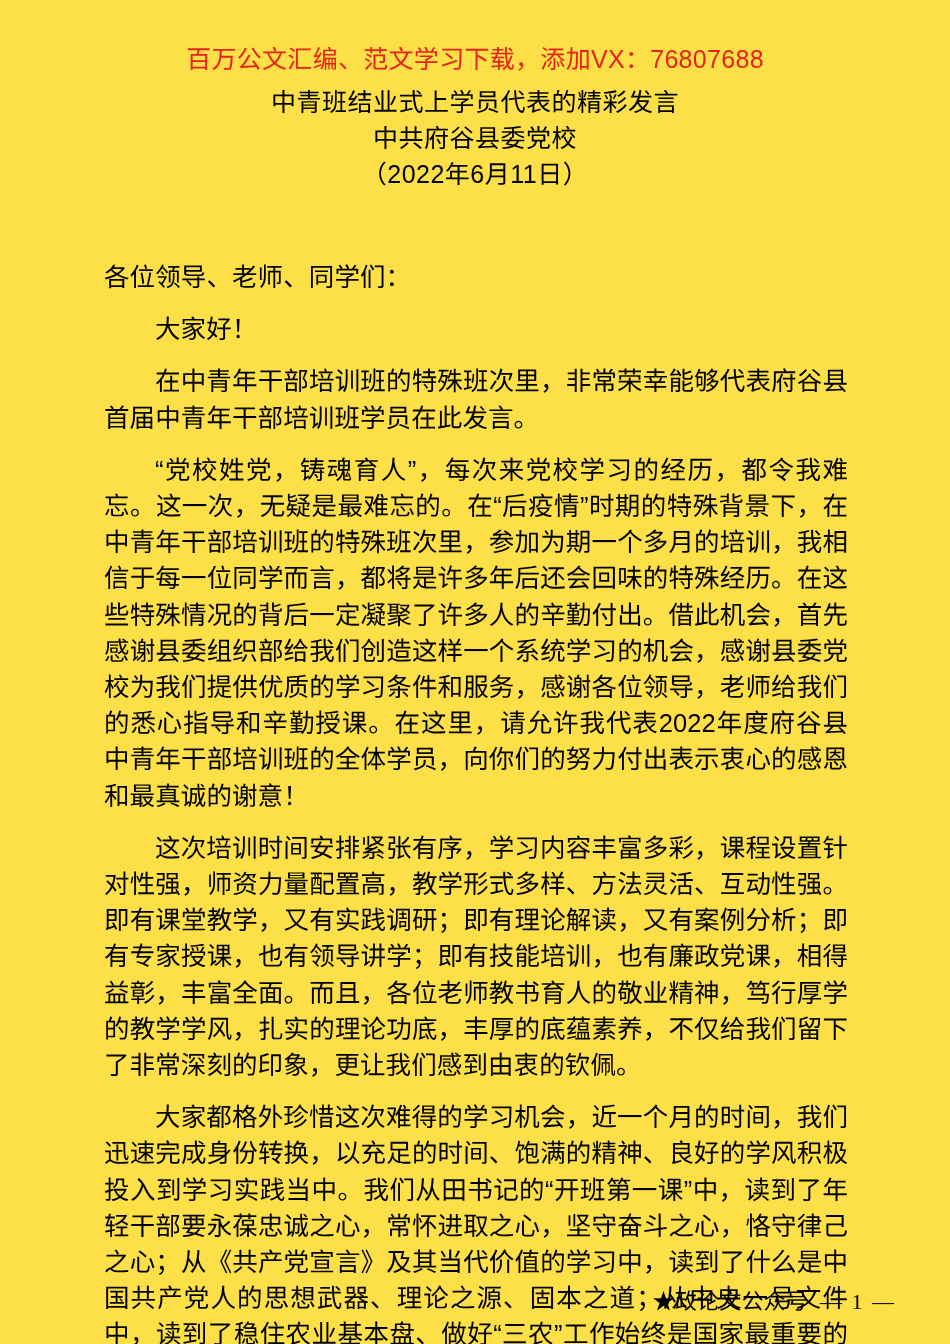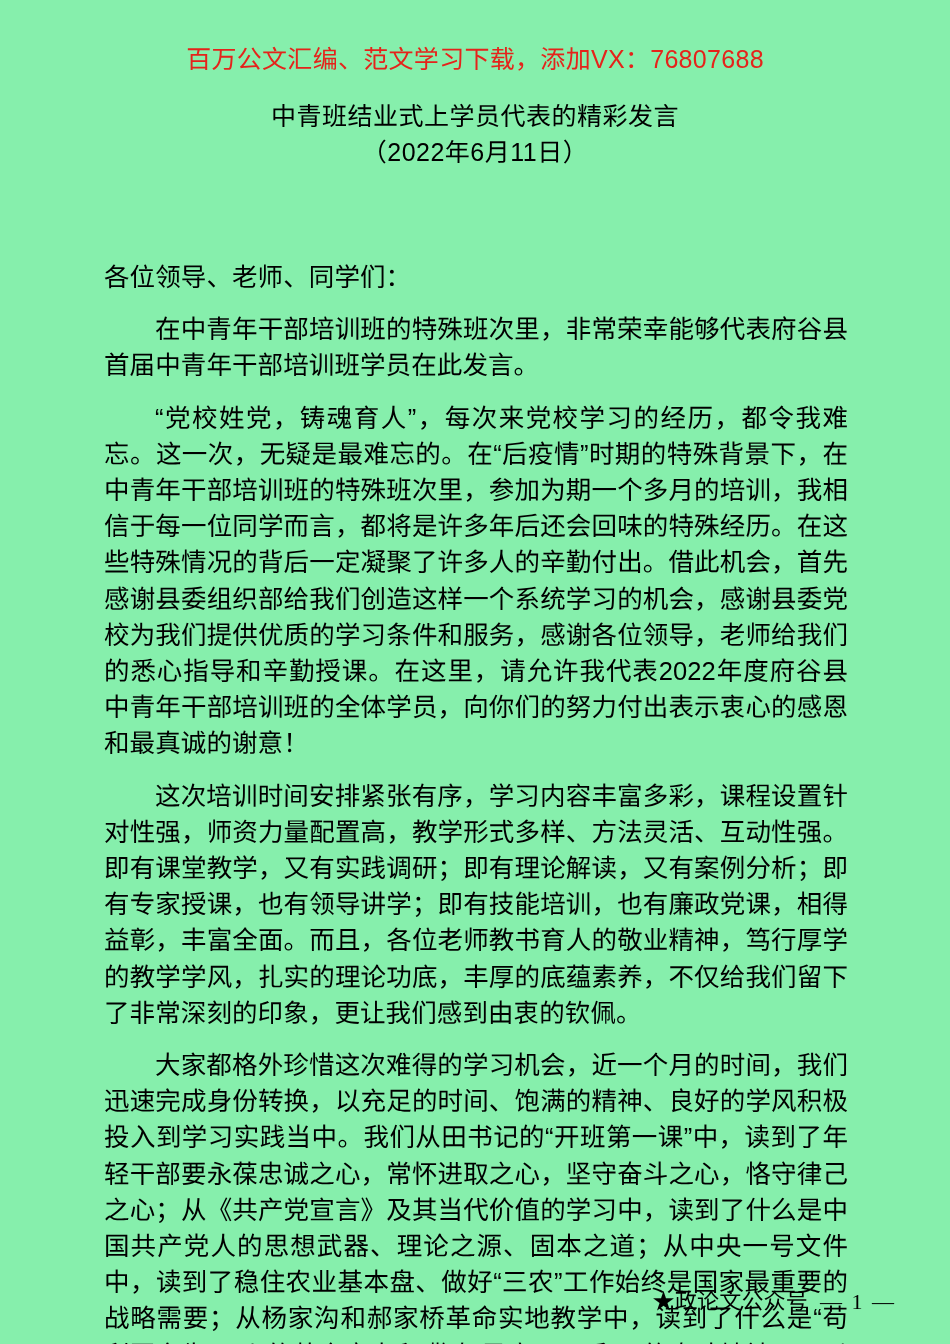--- a/index.html
+++ b/index.html
@@ -6,21 +6,21 @@
   html, body {
     margin: 0;
     padding: 0;
     background: #ffffff;
   }
 
   .page {
     position: relative;
     width: 950px;
     height: 1344px;
-    background: #86efac;
+    background: #fde047;
     box-sizing: border-box;
     overflow: hidden;
     font-family: "Liberation Sans", "DejaVu Sans", sans-serif;
     color: #000000;
   }
 
   
   .promo-banner {
     position: absolute;
     top: 44px;
@@ -31,21 +31,21 @@
     font-size: 25px;
     line-height: 30px;
     letter-spacing: 0.3px;
     font-weight: 500;
     white-space: nowrap;
   }
 
   
   .title-block {
     position: absolute;
-    top: 98px;
+    top: 84px;
     left: 0;
     width: 950px;
     text-align: center;
   }
 
   .doc-title,
   .doc-org,
   .doc-date {
     font-size: 25px;
     line-height: 36px;
@@ -110,25 +110,27 @@
 </style>
 </head>
 <body>
 
 <div class="page">
 
   <div class="promo-banner">百万公文汇编、范文学习下载，添加VX：76807688</div>
 
   <div class="title-block">
     <div class="doc-title">中青班结业式上学员代表的精彩发言</div>
+    <div class="doc-org">中共府谷县委党校</div>
     <div class="doc-date">（2022年6月11日）</div>
   </div>
 
   <div class="body-copy">
     <p class="para">各位领导、老师、同学们：</p>
+    <p class="para indent">大家好！</p>
     <p class="para indent">在中青年干部培训班的特殊班次里，非常荣幸能够代表府谷县首届中青年干部培训班学员在此发言。</p>
     <p class="para indent">“党校姓党，铸魂育人”，每次来党校学习的经历，都令我难忘。这一次，无疑是最难忘的。在“后疫情”时期的特殊背景下，在中青年干部培训班的特殊班次里，参加为期一个多月的培训，我相信于每一位同学而言，都将是许多年后还会回味的特殊经历。在这些特殊情况的背后一定凝聚了许多人的辛勤付出。借此机会，首先感谢县委组织部给我们创造这样一个系统学习的机会，感谢县委党校为我们提供优质的学习条件和服务，感谢各位领导，老师给我们的悉心指导和辛勤授课。在这里，请允许我代表2022年度府谷县中青年干部培训班的全体学员，向你们的努力付出表示衷心的感恩和最真诚的谢意！</p>
     <p class="para indent">这次培训时间安排紧张有序，学习内容丰富多彩，课程设置针对性强，师资力量配置高，教学形式多样、方法灵活、互动性强。即有课堂教学，又有实践调研；即有理论解读，又有案例分析；即有专家授课，也有领导讲学；即有技能培训，也有廉政党课，相得益彰，丰富全面。而且，各位老师教书育人的敬业精神，笃行厚学的教学学风，扎实的理论功底，丰厚的底蕴素养，不仅给我们留下了非常深刻的印象，更让我们感到由衷的钦佩。</p>
     <p class="para indent">大家都格外珍惜这次难得的学习机会，近一个月的时间，我们迅速完成身份转换，以充足的时间、饱满的精神、良好的学风积极投入到学习实践当中。我们从田书记的“开班第一课”中，读到了年轻干部要永葆忠诚之心，常怀进取之心，坚守奋斗之心，恪守律己之心；从《共产党宣言》及其当代价值的学习中，读到了什么是中国共产党人的思想武器、理论之源、固本之道；从中央一号文件中，读到了稳住农业基本盘、做好“三农”工作始终是国家最重要的战略需要；从杨家沟和郝家桥革命实地教学中，读到了什么是“苟利国家生死以”的革命意志和“鞠躬尽瘁死而后已”的奋斗精神。可以说，即有技能培训，都充实而紧张，忙碌而快乐，收获满满，感悟良多。</p>
   </div>
 
   <div class="footer">
     <div class="footer-inner">
       <span class="footer-brand">★政论文公众号</span>
       <span class="footer-pageno">— 1 —</span>

